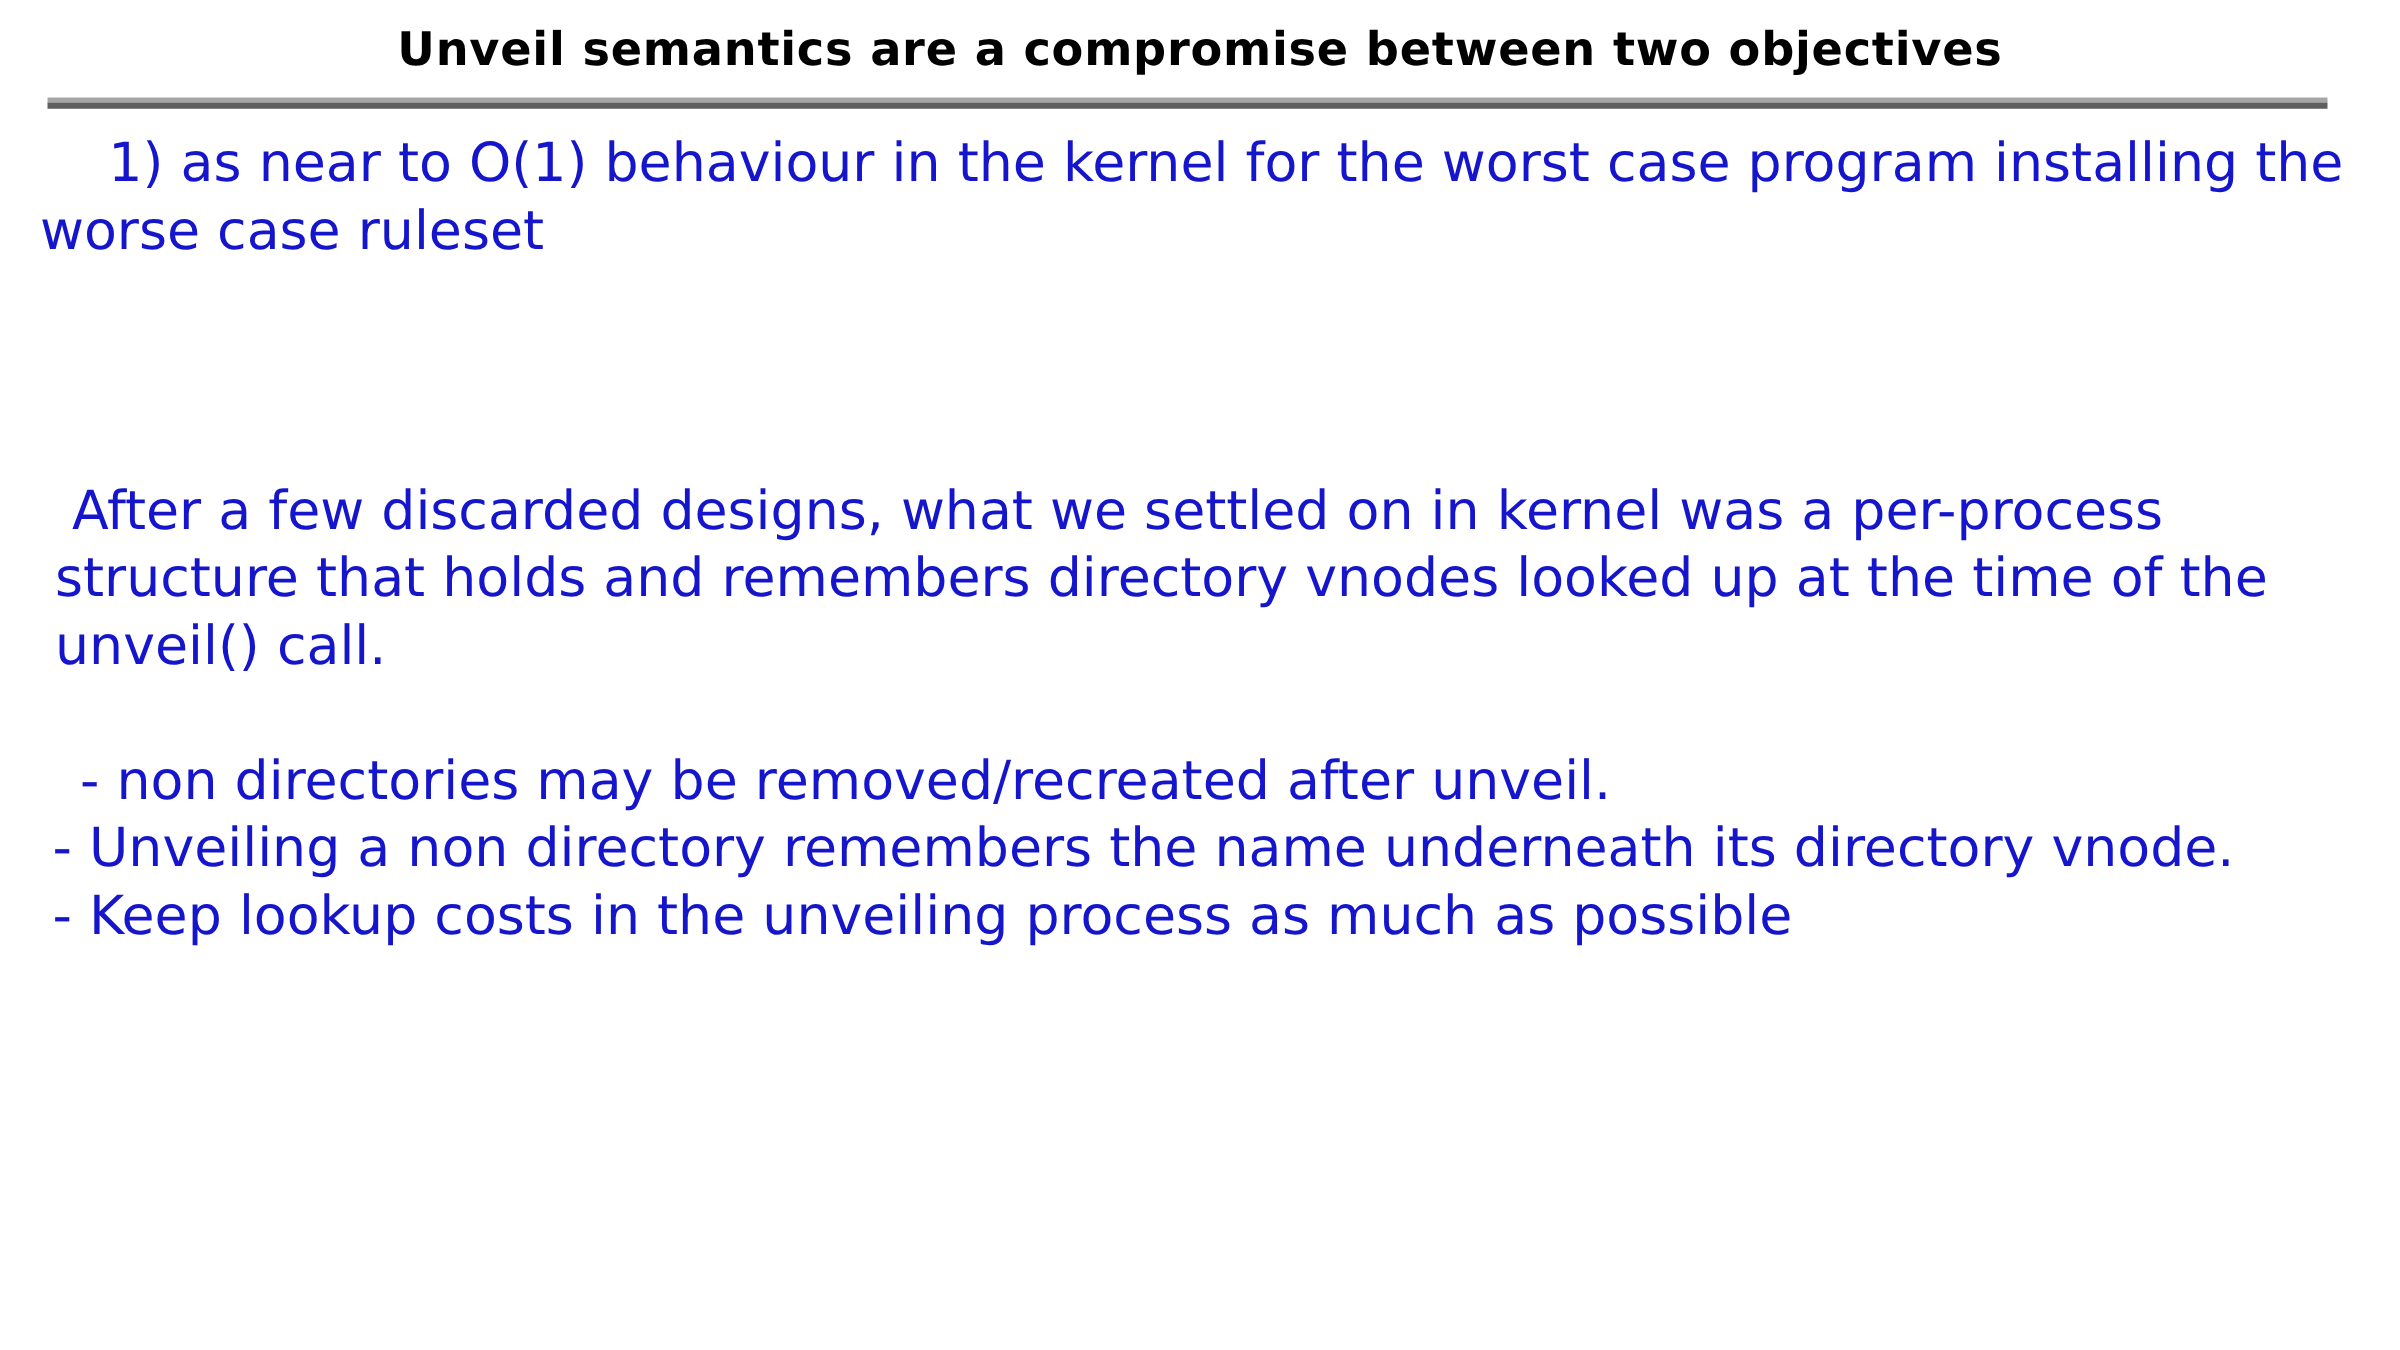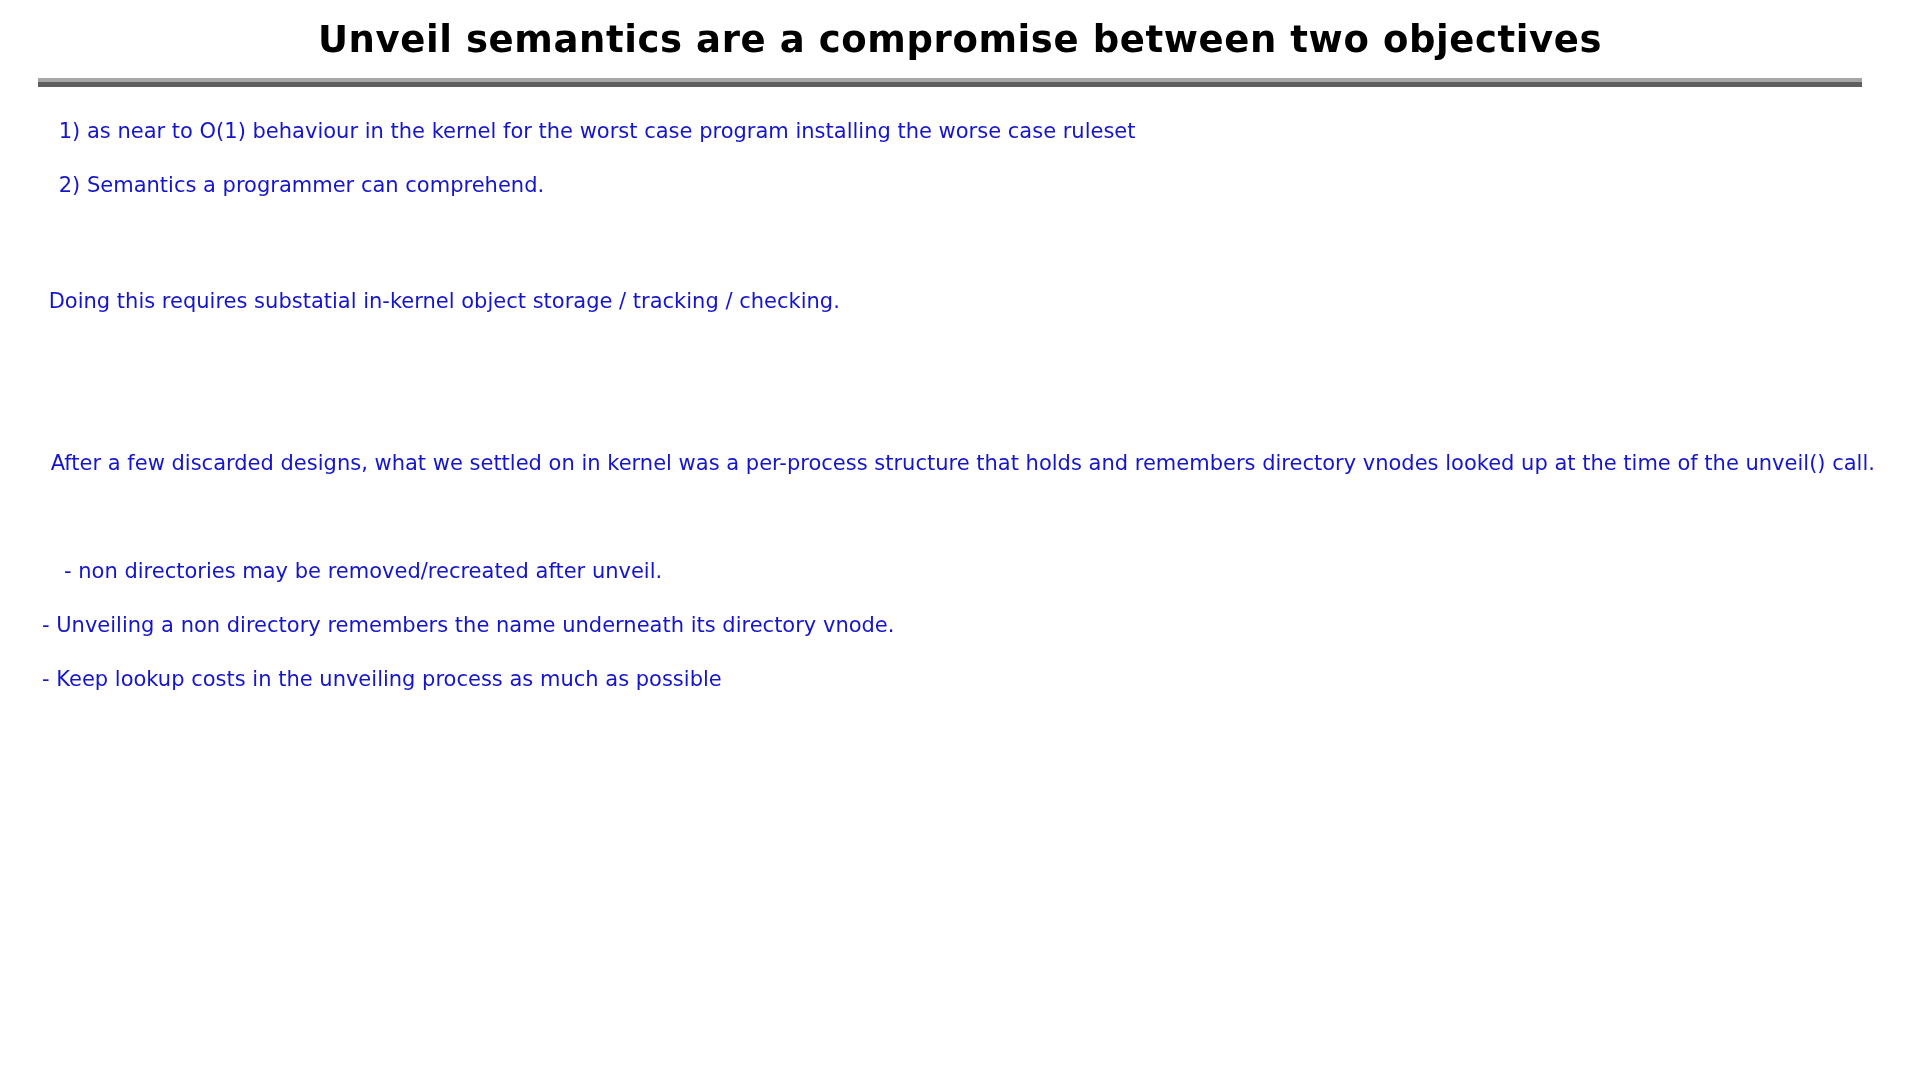--- a/index.html
+++ b/index.html
@@ -58,21 +58,21 @@
   }
 
   
   .body-area {
     position: absolute;
     left: 32px;
     top: 104px;
     width: 1856px;
     color: #1515cc;
     font-family: "DejaVu Sans", sans-serif;
-    font-size: 21px;
+    font-size: 43px;
     line-height: 54px;
   }
 
   .para {
     margin: 0;
     white-space: pre-wrap;
     word-break: normal;
   }
 
   
@@ -92,25 +92,23 @@
 
   <div class="title-rule">
     <div class="rule-top"></div>
     <div class="rule-bottom"></div>
   </div>
 
   <div class="body-area">
 
     <p class="para">    1) as near to O(1) behaviour in the kernel for the worst case program installing the worse case ruleset</p>
 
-    <p class="para">    2) Semantics a programmer can comprehend.</p>
 
     <div class="gap-lg"></div>
 
-    <p class="para lead-1"> Doing this requires substatial in-kernel object storage / tracking / checking.</p>
 
     <div class="gap-md"></div>
 
 
     <div class="gap-md"></div>
 
     <p class="para lead-2"> After a few discarded designs, what we settled on in kernel was a per-process structure that holds and remembers directory vnodes looked up at the time of the unveil() call.</p>
 
     <div class="gap-md"></div>
 

